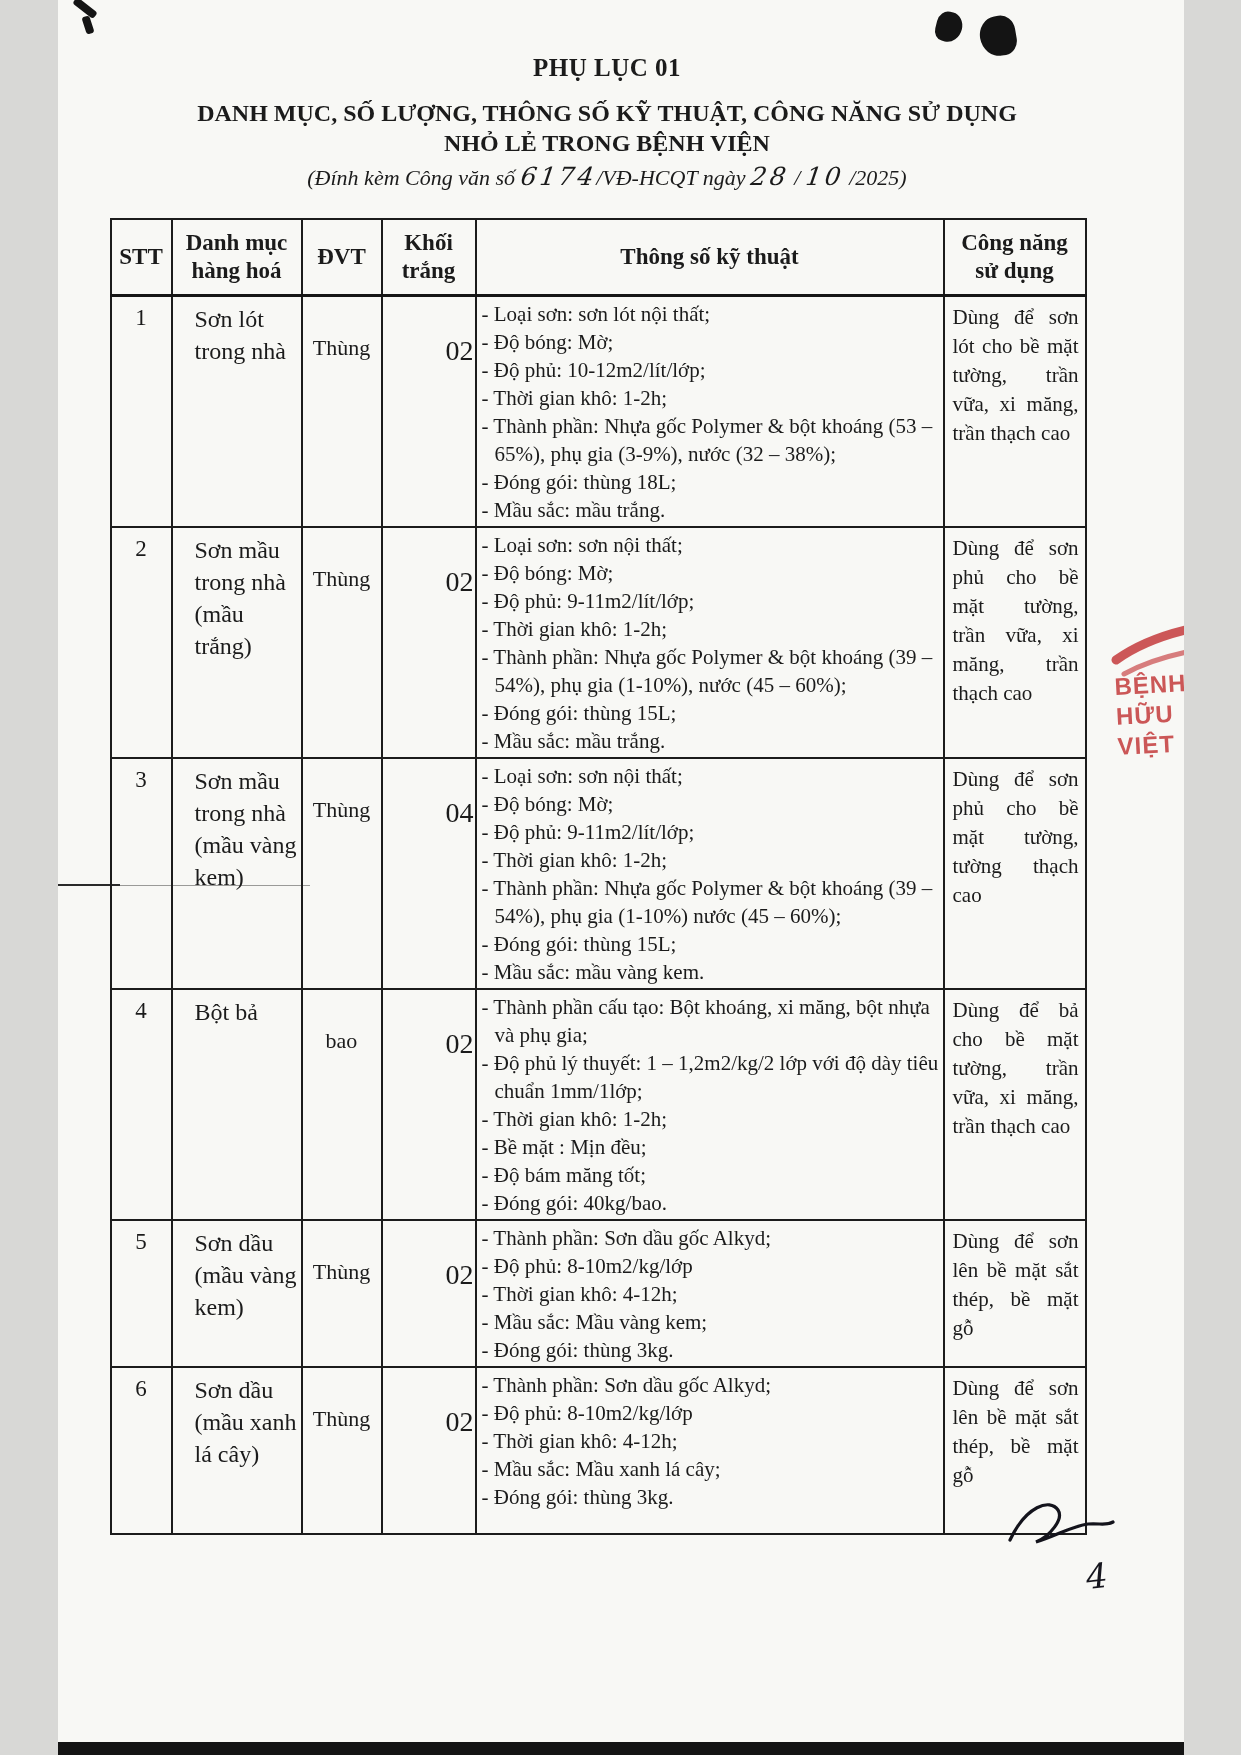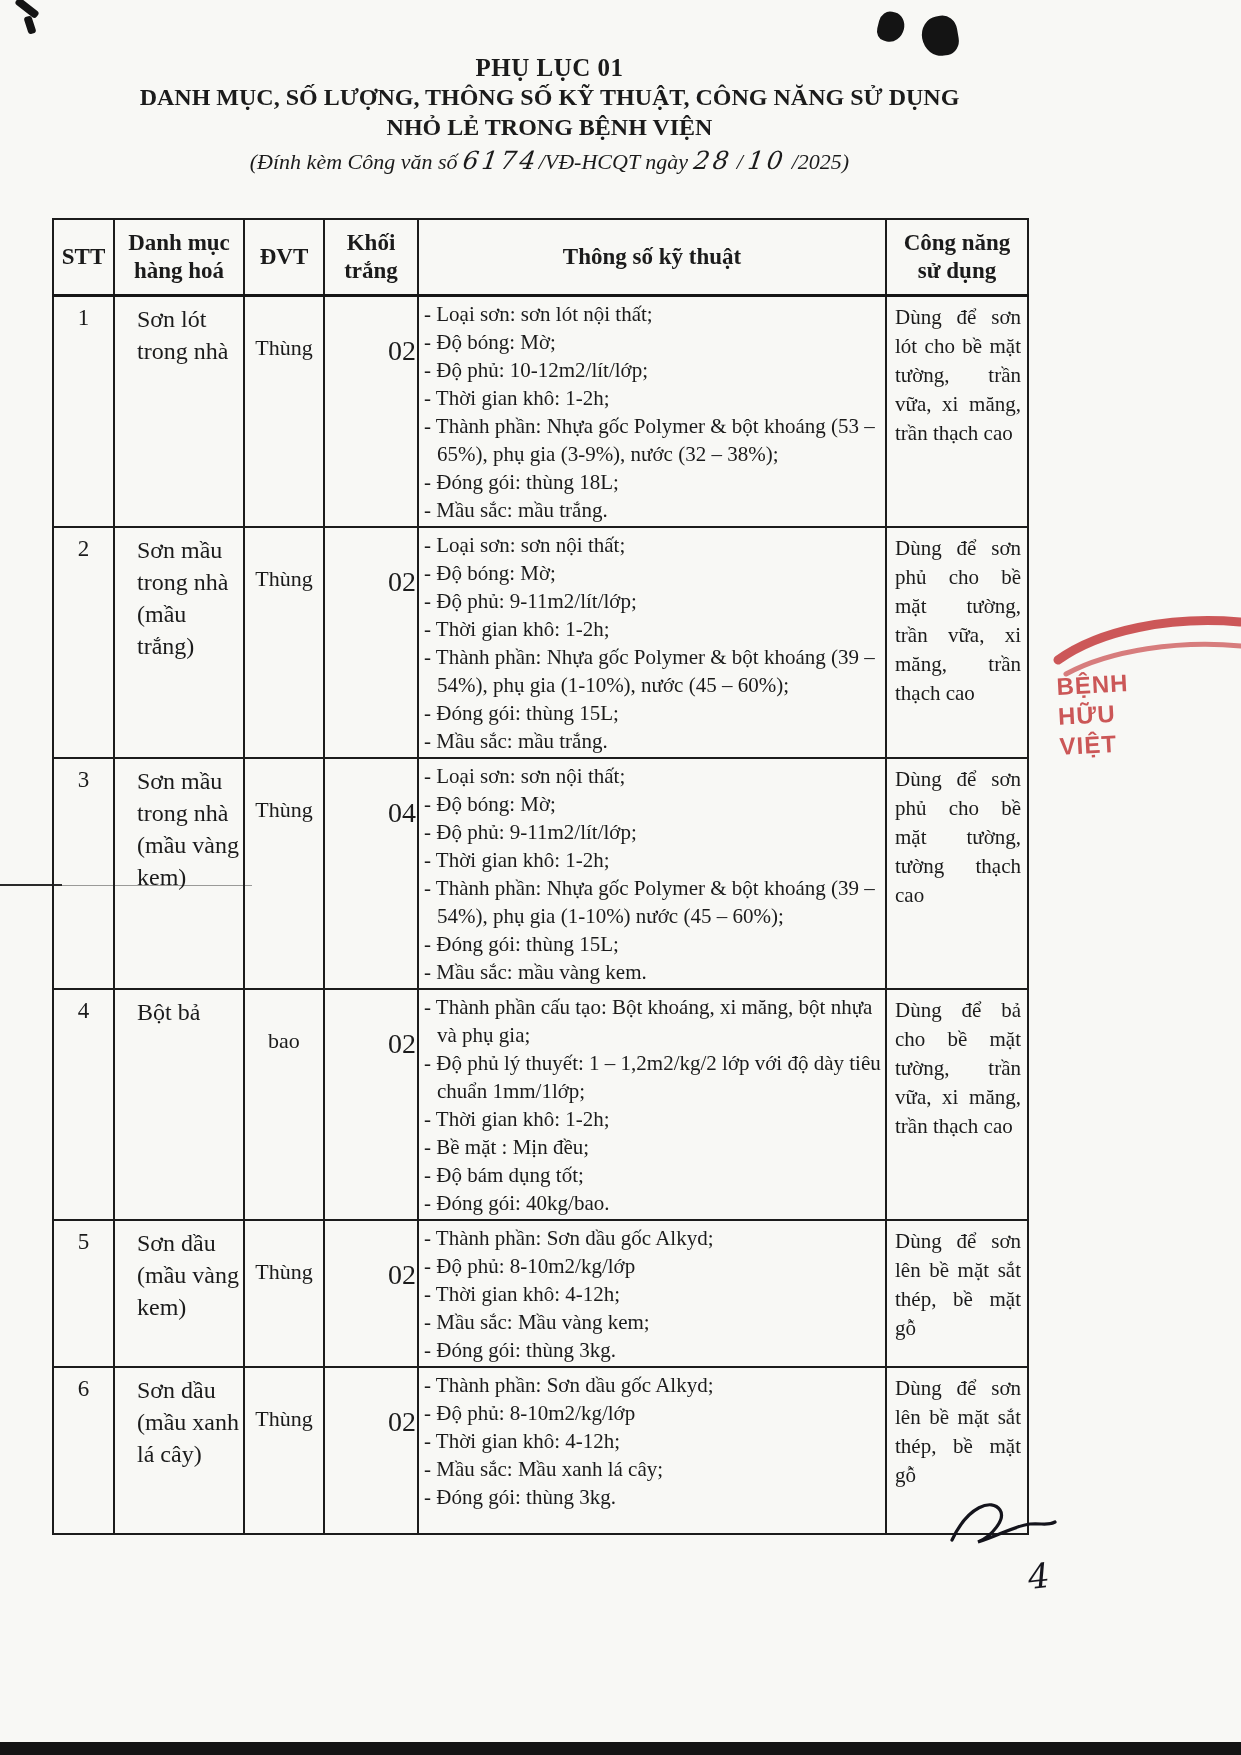--- a/index.html
+++ b/index.html
@@ -1,28 +1,28 @@
 <!DOCTYPE html>
 <html><head>
 <meta charset="utf-8">
 <style>
   html,body{margin:0;padding:0;background:#d8d8d6;}
   .page{
     position:relative;
-    width:1241px;height:1755px;
+    width:1126px;height:1755px;
     margin:0 auto;
     background:#f8f8f5;
     overflow:hidden;
     font-family:"Liberation Serif", serif;
     color:#1b1b1b;
   }
   
   .head-block{position:absolute;top:54px;left:62px;width:975px;text-align:center;}
   .doc-title{font-weight:bold;font-size:25px;letter-spacing:.5px;}
-  .doc-heading{font-weight:bold;font-size:24px;line-height:30px;}
+  .doc-heading{margin-top:16px;font-weight:bold;font-size:24px;line-height:30px;}
   .doc-subtitle{margin-top:4px;font-style:italic;font-size:22px;}
   .hw{font-family:"DejaVu Serif", serif;font-style:italic;font-size:25px;letter-spacing:3px;transform:skewX(-8deg);display:inline-block;}
   
   table.mat{
     position:absolute;top:218px;left:52px;
     width:975px;border-collapse:collapse;table-layout:fixed;
   }
   table.mat th, table.mat td{
     border:2px solid #1c1c1c;
     vertical-align:top;
@@ -173,21 +173,21 @@
         <tr>
           <td class="c-stt">4</td>
           <td class="c-name">Bột bả</td>
           <td class="c-dvt">bao</td>
           <td class="c-qty">02</td>
           <td class="c-spec">
             <div class="spec-line">- Thành phần cấu tạo: Bột khoáng, xi măng, bột nhựa và phụ gia;</div>
             <div class="spec-line">- Độ phủ lý thuyết: 1 – 1,2m2/kg/2 lớp với độ dày tiêu chuẩn 1mm/1lớp;</div>
             <div class="spec-line">- Thời gian khô: 1-2h;</div>
             <div class="spec-line">- Bề mặt : Mịn đều;</div>
-            <div class="spec-line">- Độ bám dụng tốt;</div>
+            <div class="spec-line">- Độ bám măng tốt;</div>
             <div class="spec-line">- Đóng gói: 40kg/bao.</div>
           </td>
           <td class="c-use">Dùng để bả cho bề mặt tường, trần vữa, xi măng, trần thạch cao</td>
         </tr>
         <tr>
           <td class="c-stt">5</td>
           <td class="c-name">Sơn dầu (mầu vàng kem)</td>
           <td class="c-dvt">Thùng</td>
           <td class="c-qty">02</td>
           <td class="c-spec">

